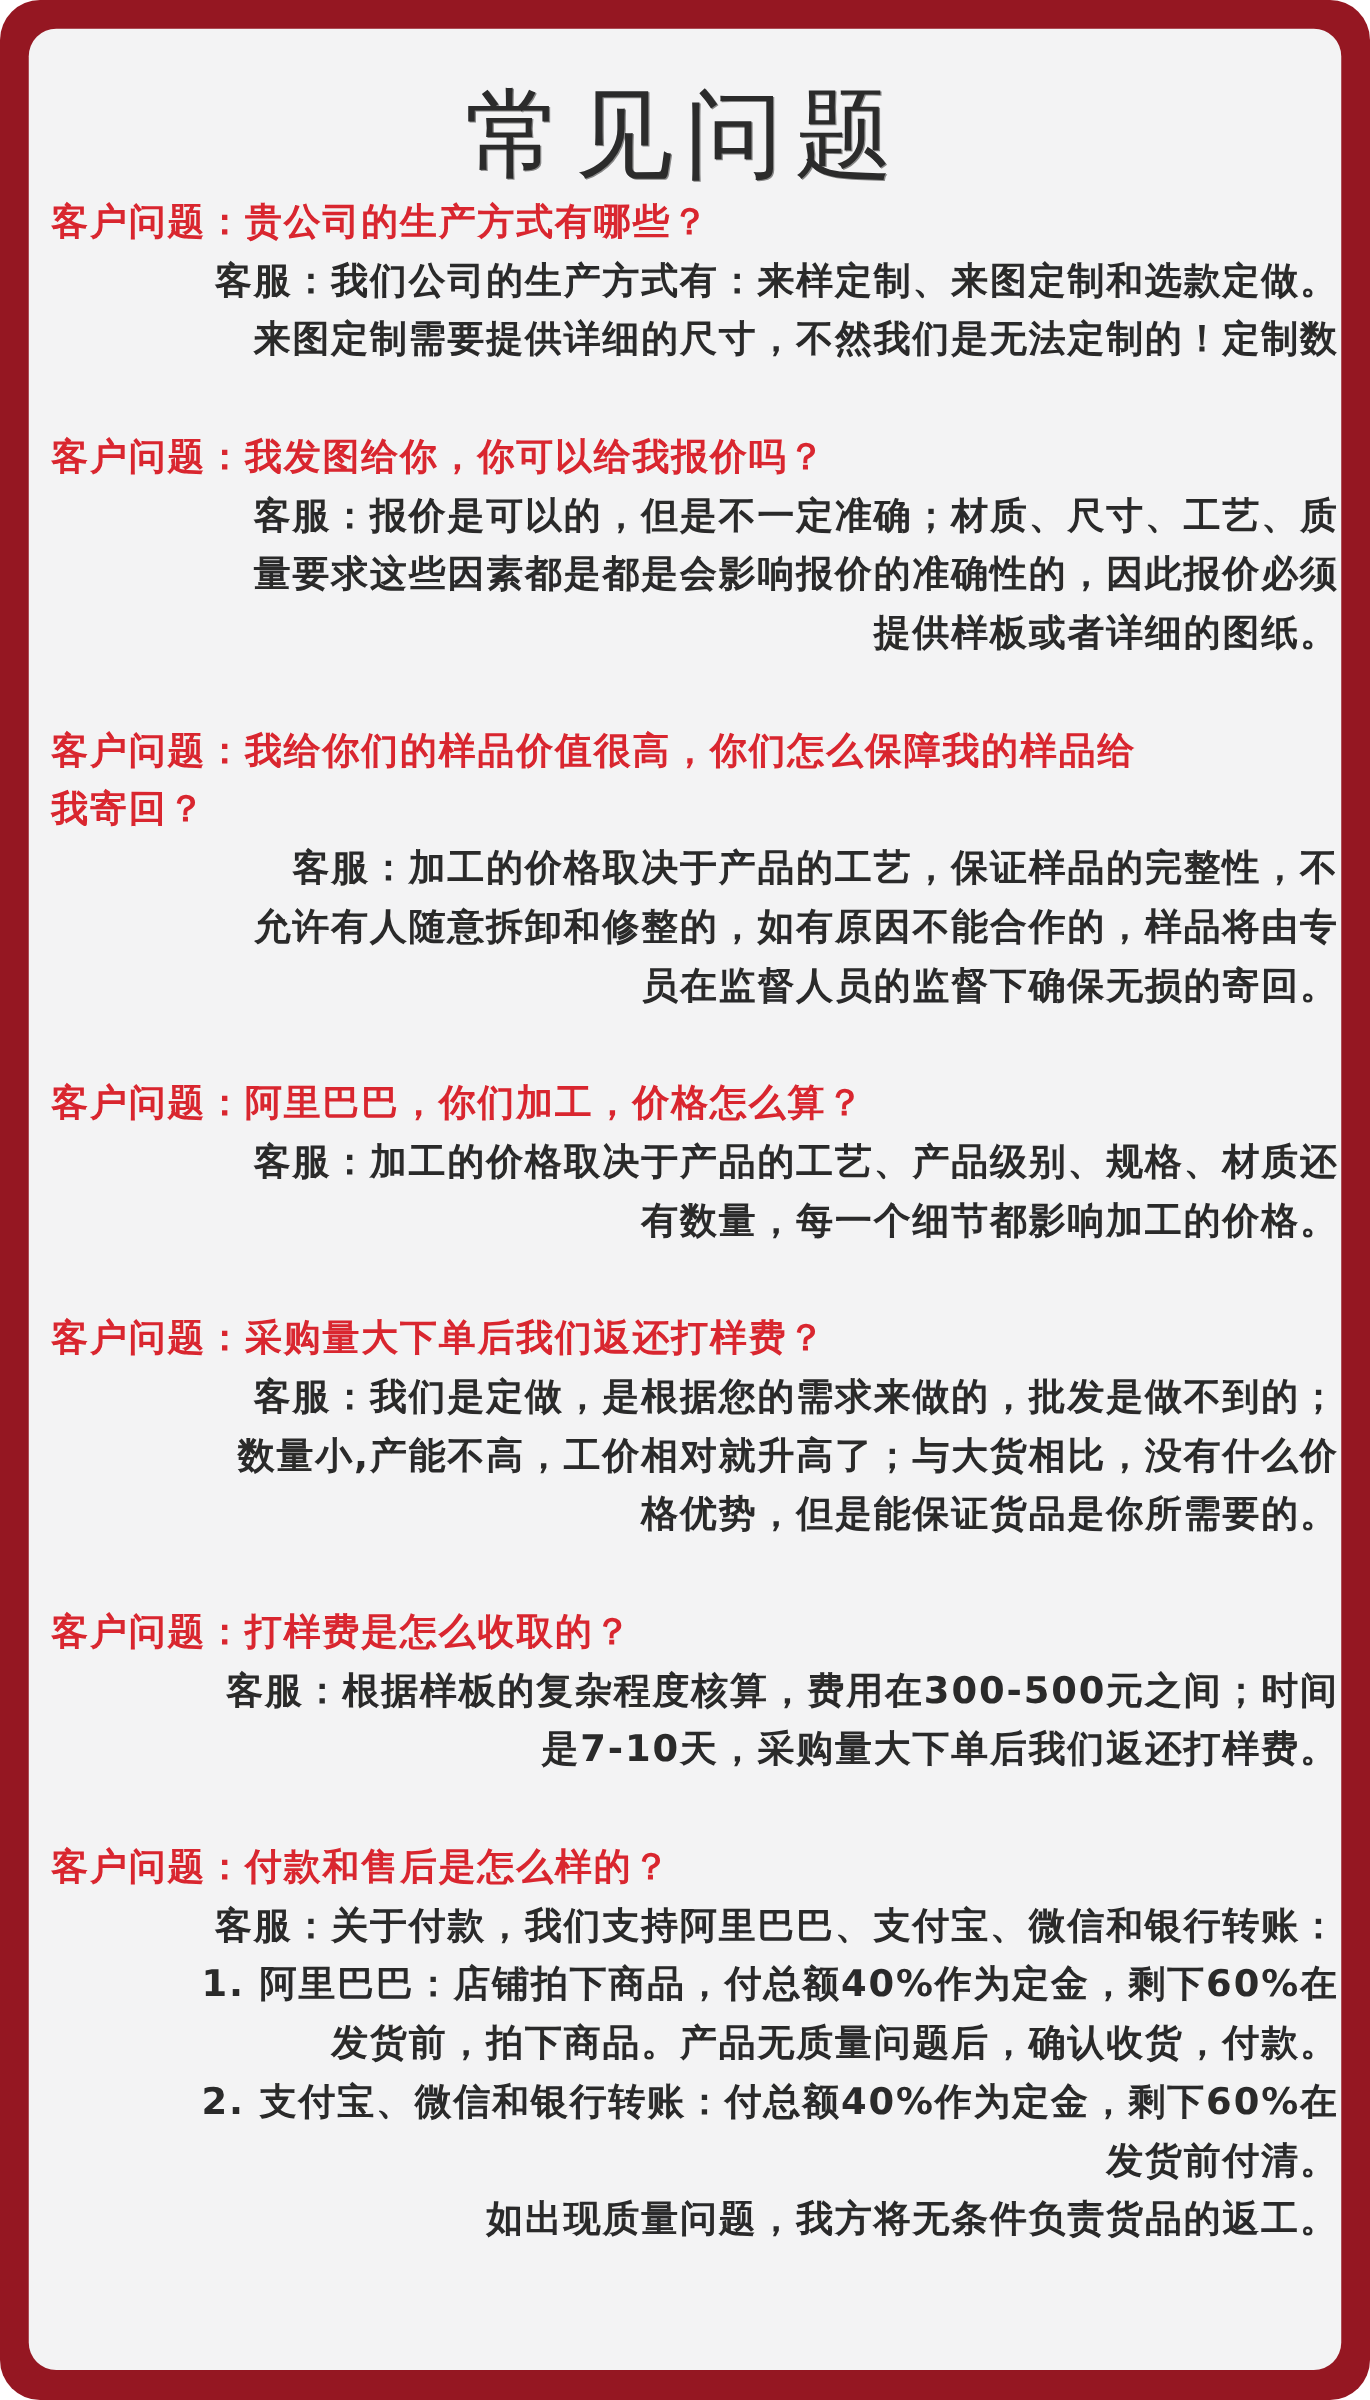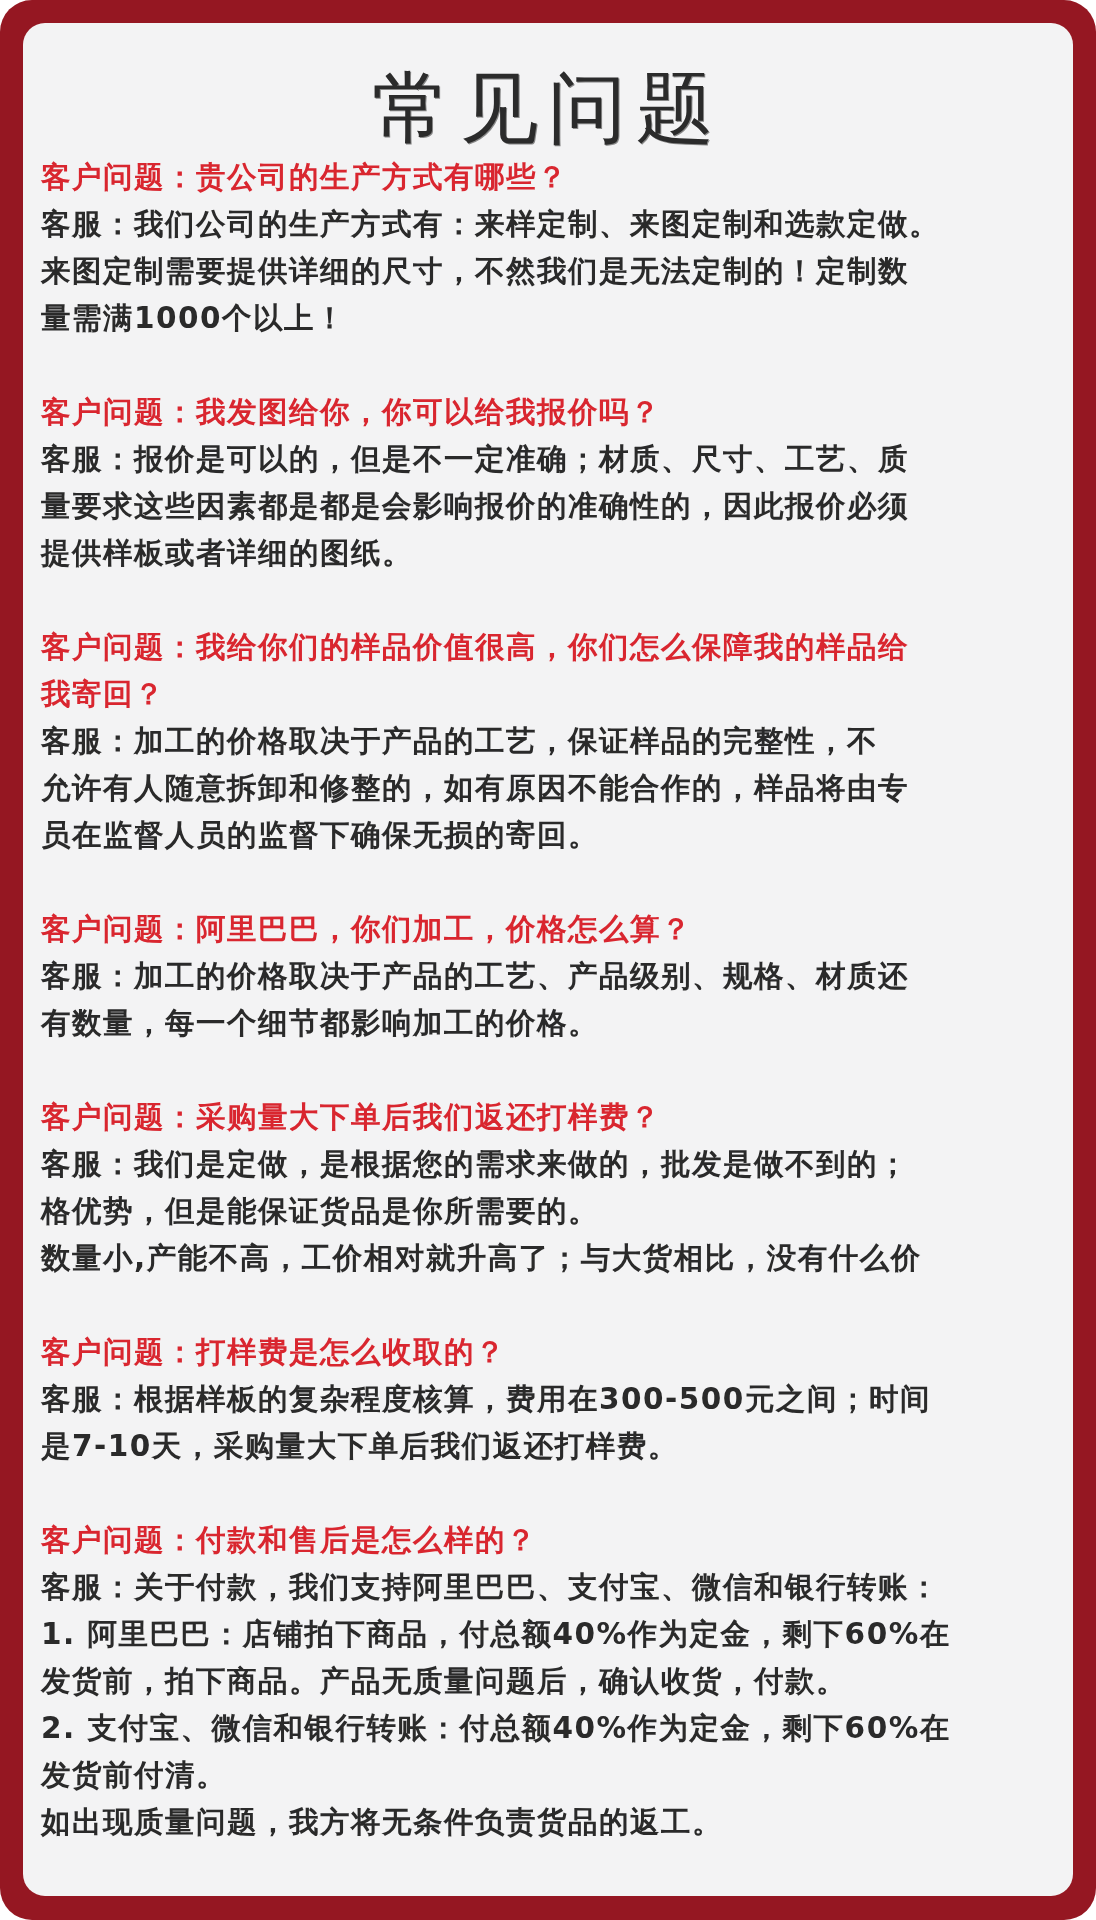--- a/index.html
+++ b/index.html
@@ -65,20 +65,21 @@
       color: #d9262f;
       margin: 0;
     }
     .answer {
       color: #2a2a2a;
       margin: 0;
     }
     .answer-line {
       display: block;
       white-space: nowrap;
+      text-align: right;
     }
     .question-line {
       display: block;
       white-space: nowrap;
     }
   </style>
 </head>
 <body>
 
 <div class="frame">
@@ -87,21 +88,20 @@
 
     <div class="faq">
 
       <div class="faq-item">
         <div class="question">
           <span class="question-line">客户问题：贵公司的生产方式有哪些？</span>
         </div>
         <div class="answer">
           <span class="answer-line">客服：我们公司的生产方式有：来样定制、来图定制和选款定做。</span>
           <span class="answer-line">来图定制需要提供详细的尺寸，不然我们是无法定制的！定制数</span>
-          <span class="answer-line">量需满1000个以上！</span>
         </div>
       </div>
 
       <div class="faq-item">
         <div class="question">
           <span class="question-line">客户问题：我发图给你，你可以给我报价吗？</span>
         </div>
         <div class="answer">
           <span class="answer-line">客服：报价是可以的，但是不一定准确；材质、尺寸、工艺、质</span>
           <span class="answer-line">量要求这些因素都是都是会影响报价的准确性的，因此报价必须</span>
@@ -130,22 +130,22 @@
           <span class="answer-line">有数量，每一个细节都影响加工的价格。</span>
         </div>
       </div>
 
       <div class="faq-item">
         <div class="question">
           <span class="question-line">客户问题：采购量大下单后我们返还打样费？</span>
         </div>
         <div class="answer">
           <span class="answer-line">客服：我们是定做，是根据您的需求来做的，批发是做不到的；</span>
+          <span class="answer-line">数量小,产能不高，工价相对就升高了；与大货相比，没有什么价</span>
           <span class="answer-line">格优势，但是能保证货品是你所需要的。</span>
-          <span class="answer-line">数量小,产能不高，工价相对就升高了；与大货相比，没有什么价</span>
         </div>
       </div>
 
       <div class="faq-item">
         <div class="question">
           <span class="question-line">客户问题：打样费是怎么收取的？</span>
         </div>
         <div class="answer">
           <span class="answer-line">客服：根据样板的复杂程度核算，费用在300-500元之间；时间</span>
           <span class="answer-line">是7-10天，采购量大下单后我们返还打样费。</span>

